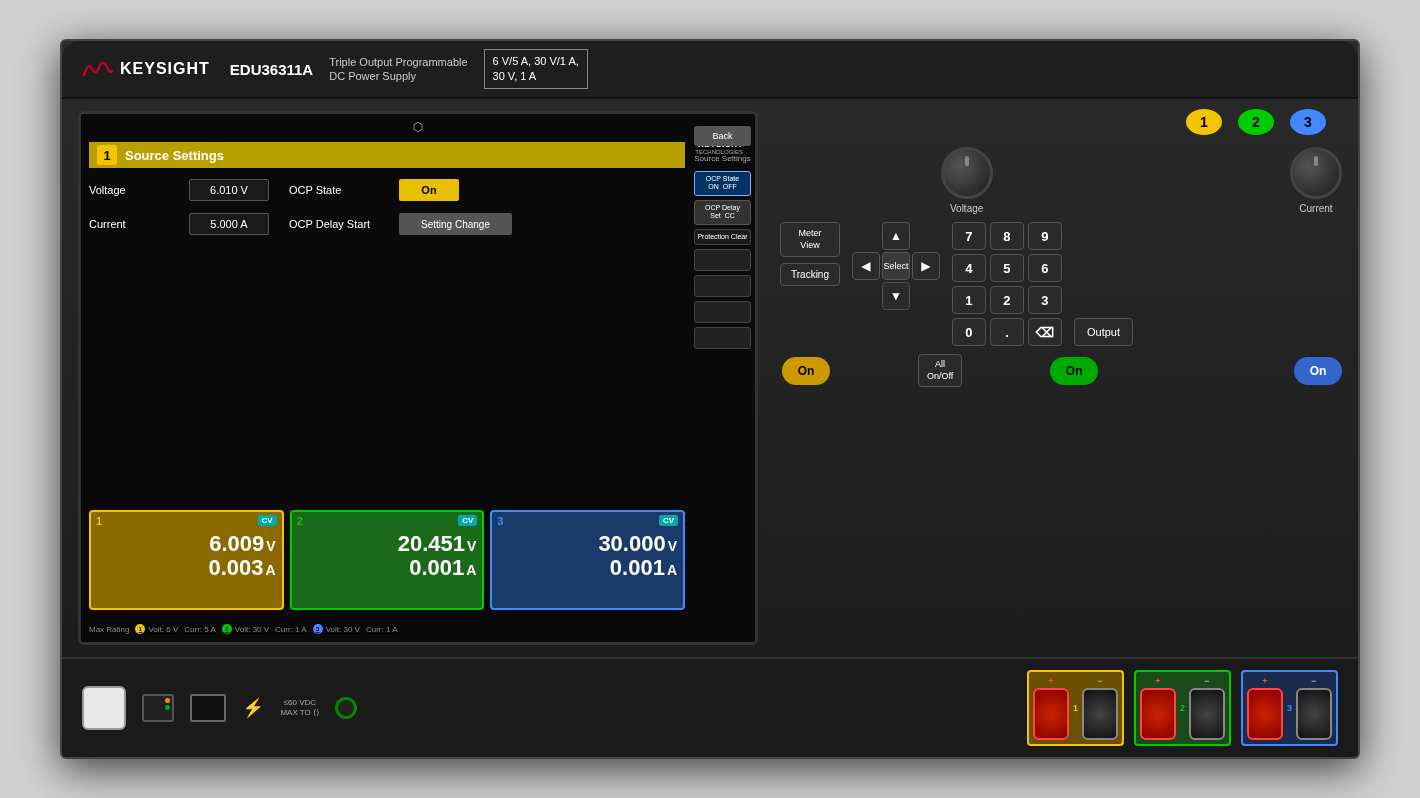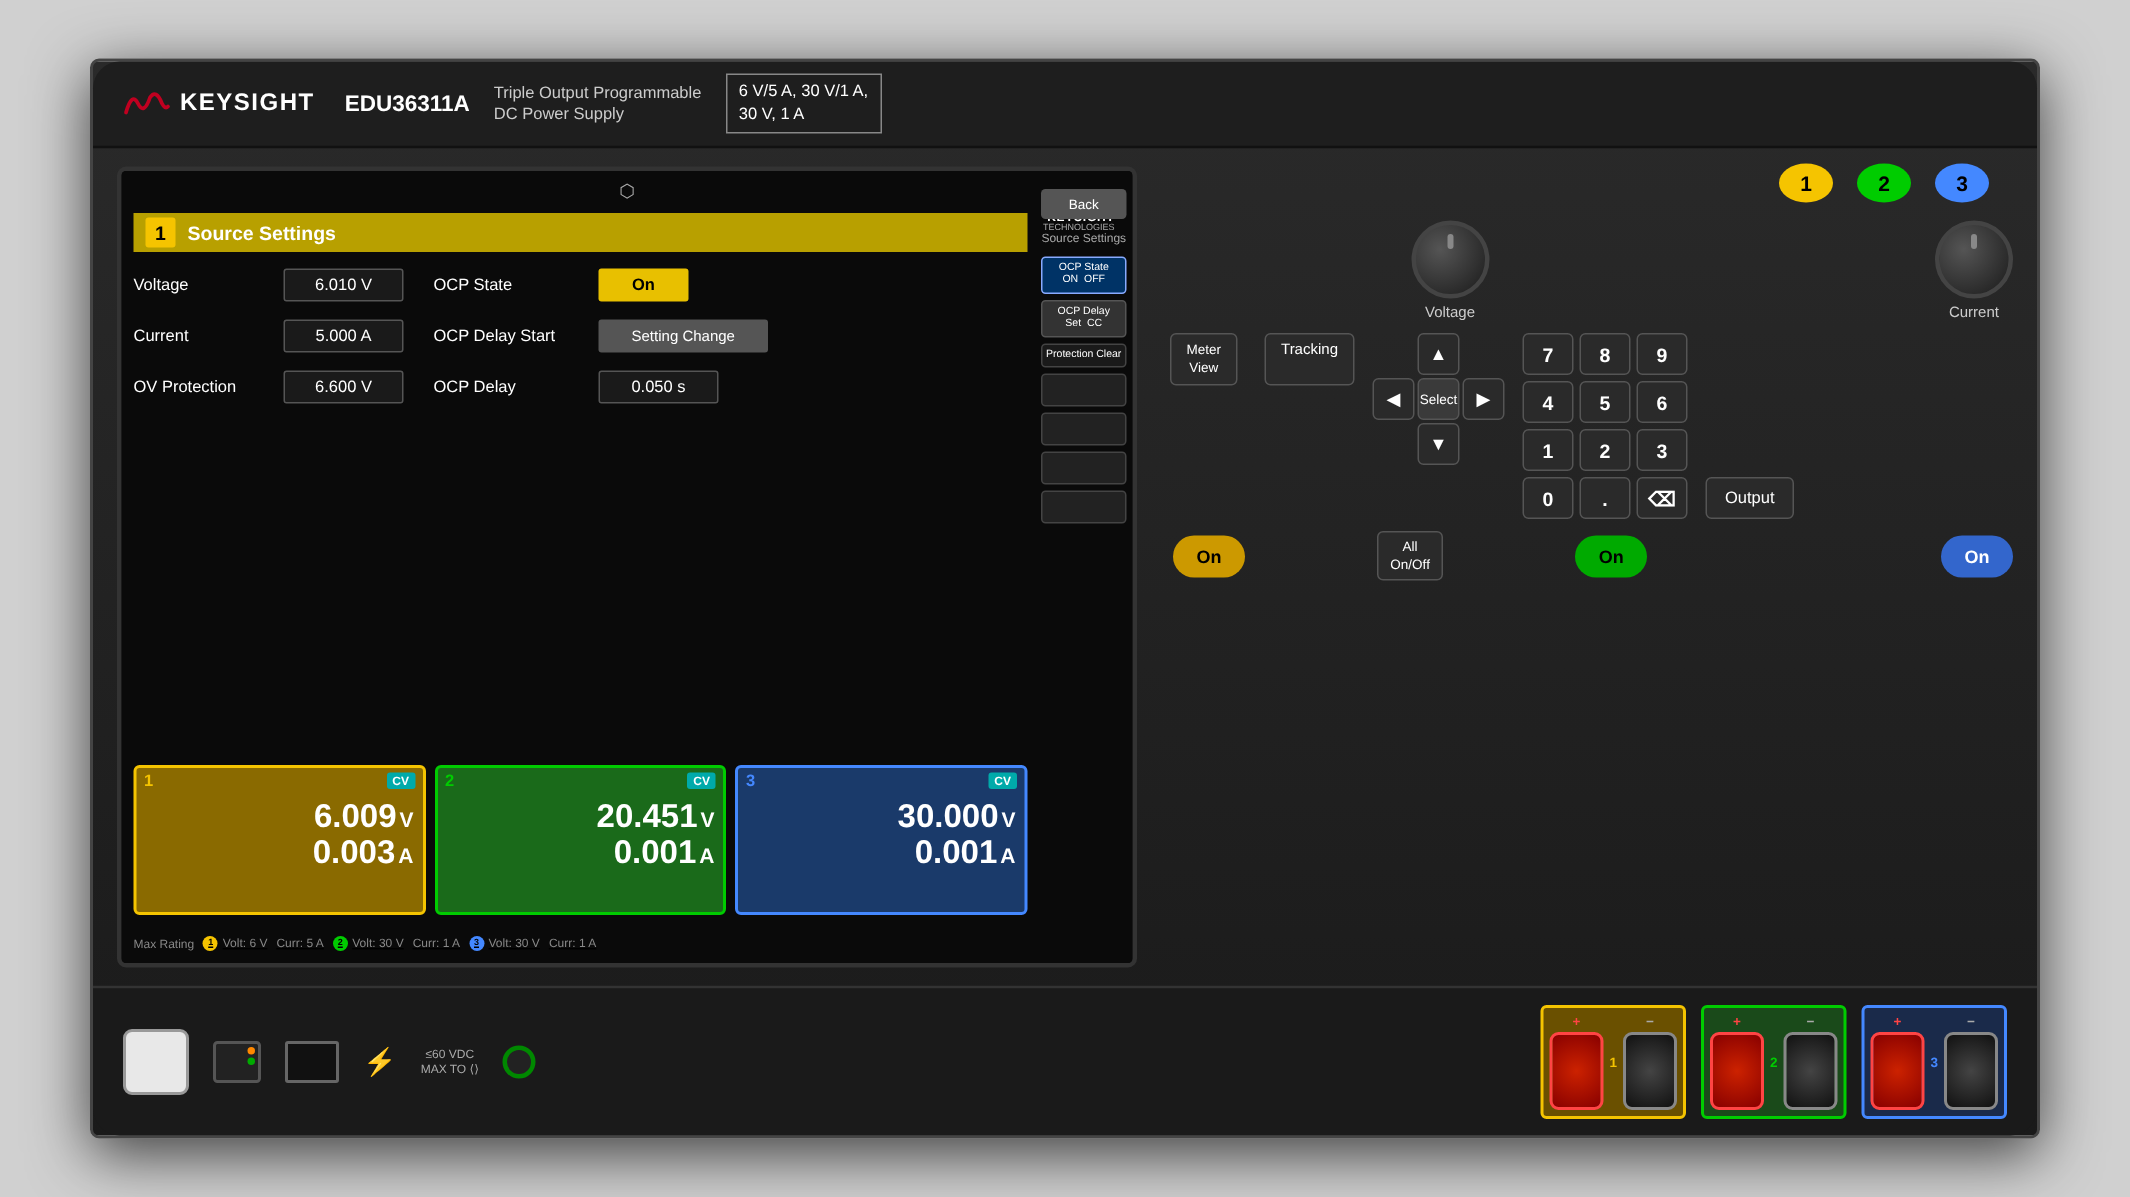--- a/index.html
+++ b/index.html
@@ -318,20 +318,21 @@
 
     .max-rating-label {
       color: #888;
       font-size: 8px;
       white-space: nowrap;
       text-align: center;
     }
 
     .rating-item {
       display: flex;
+      align-items: center;
       gap: 3px;
       text-decoration: underline;
     }
 
     .rating-badge {
       width: 10px;
       height: 10px;
       border-radius: 50%;
       display: flex;
       align-items: center;
@@ -786,26 +787,20 @@
             <span class="settings-label">Voltage</span>
             <div class="settings-value">6.010 V</div>
             <span class="settings-label2">OCP State</span>
             <div class="ocp-state-on">On</div>
           </div>
           <div class="settings-row">
             <span class="settings-label">Current</span>
             <div class="settings-value">5.000 A</div>
             <span class="settings-label2">OCP Delay Start</span>
             <div class="ocp-setting-change">Setting Change</div>
-          </div>
-          <div class="settings-row">
-            <span class="settings-label">OV Protection</span>
-            <div class="settings-value">6.600 V</div>
-            <span class="settings-label2">OCP Delay</span>
-            <div class="settings-value">0.050 s</div>
           </div>
         </div>
 
         <div class="channel-displays">
           <div class="ch-display ch-display-1">
             <span class="ch-num">1</span>
             <div class="ch-cv-badge">CV</div>
             <div class="ch-voltage">
               <span>6.009</span><span class="ch-unit">V</span>
             </div>
@@ -884,21 +879,21 @@
           <span class="knob-label">Voltage</span>
         </div>
         <div style="width:40px"></div>
         <div class="knob-group">
           <div class="knob"></div>
           <span class="knob-label">Current</span>
         </div>
       </div>
 
       <div style="display:flex; gap:12px; align-items:flex-start; padding: 0 2px;">
-        <div style="display:flex; gap:18px;">
+        <div style="display:flex; flex-direction:column; gap:6px;">
           <div class="func-btn" style="font-size:9px; line-height:1.3;">Meter<br>View</div>
           <div class="func-btn">Tracking</div>
         </div>
 
         <div class="nav-cross">
           <div class="nav-btn empty"></div>
           <div class="nav-btn">▲</div>
           <div class="nav-btn empty"></div>
           <div class="nav-btn">◀</div>
           <div class="nav-btn select-btn">Select</div>

